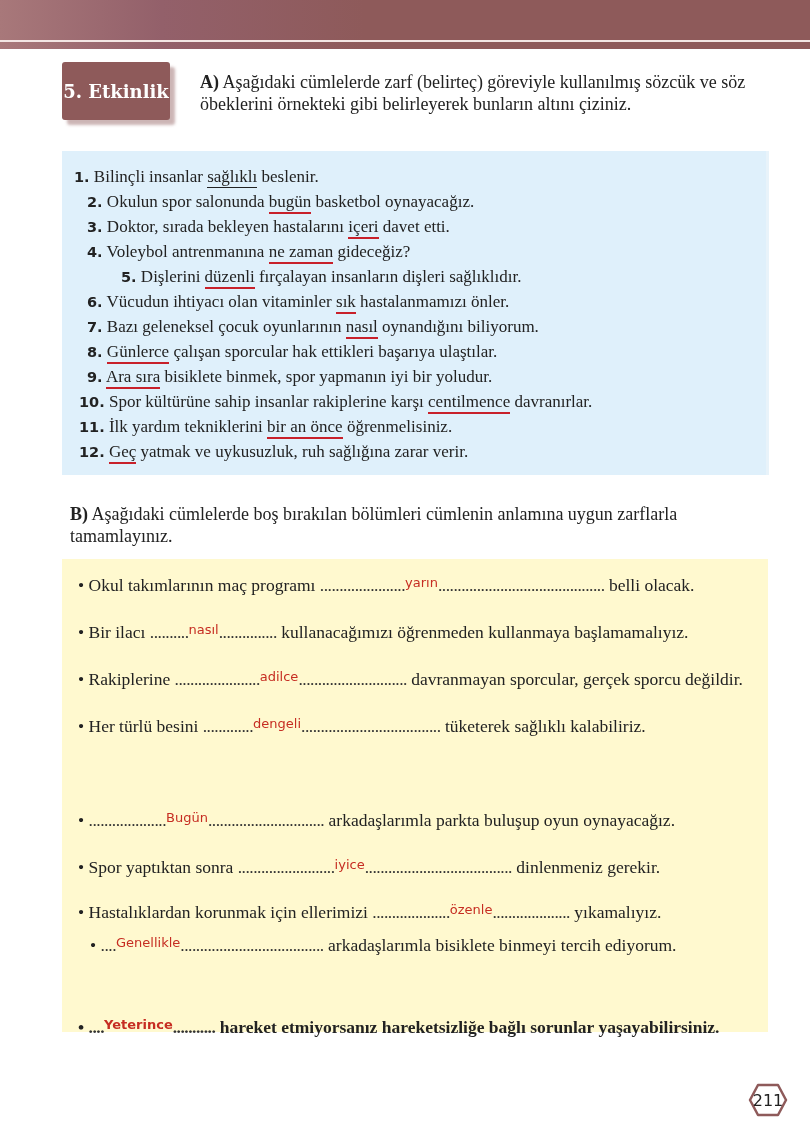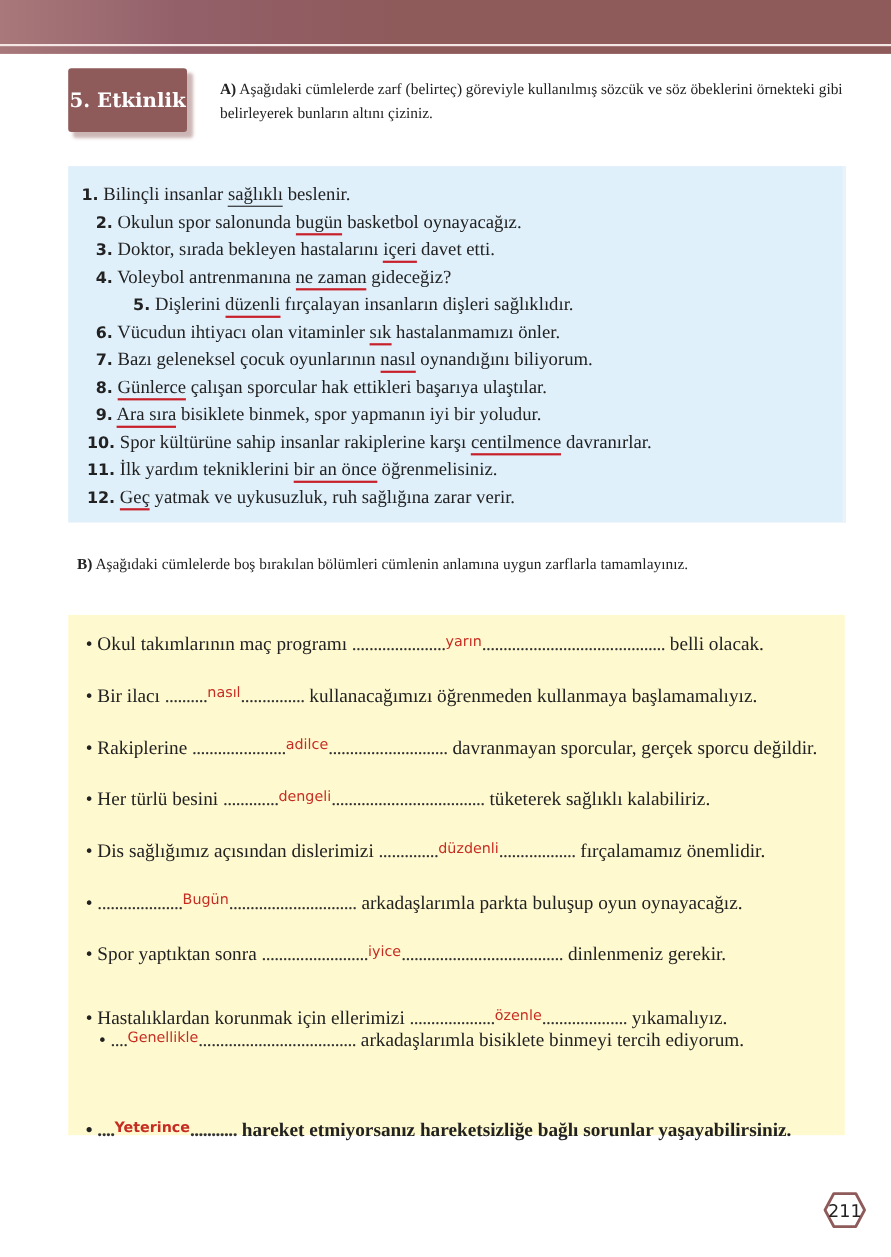--- a/index.html
+++ b/index.html
@@ -20,21 +20,21 @@
   .badge {
     position: absolute; left: 62px; top: 62px; width: 108px; height: 58px;
     background: #8e5a5a; border-radius: 3px;
     box-shadow: 5px 5px 3px rgba(142,90,90,0.45);
     color: #ffffff; font-weight: bold; font-size: 18px;
     display: flex; align-items: center; justify-content: center;
     font-family: "DejaVu Serif", serif;
   }
   .instr {
     position: absolute; left: 200px; width: 570px;
-    font-family: "Liberation Serif", serif; font-size: 14px; line-height: 22px;
+    font-family: "Liberation Serif", serif; font-size: 18px; line-height: 22px;
     color: #222;
   }
   .instr b { font-weight: bold; }
   .instr-a { top: 71px; }
   .instr-b { top: 503px; left: 70px; width: 700px; }
   .box-a {
     position: absolute; left: 62px; top: 151px; width: 704px; height: 324px;
     background: #dff0fb;
     border-right: 3px solid #e8f3fa;
   }
@@ -107,24 +107,23 @@
 <div class="instr instr-b">
   <b>B)</b>
   <span>Aşağıdaki cümlelerde boş bırakılan bölümleri cümlenin anlamına uygun zarflarla tamamlayınız.</span>
 </div>
 
 <div class="box-b" id="list-b">
     <div class="row-b" style="top: 14px;"><span>•</span> <span>Okul takımlarının maç programı </span><span><span class="dots">......................</span><span class="answer">yarın</span><span class="dots">...........................................</span></span><span> belli olacak.</span></div>
     <div class="row-b" style="top: 61px;"><span>•</span> <span>Bir ilacı </span><span><span class="dots">..........</span><span class="answer">nasıl</span><span class="dots">...............</span></span><span> kullanacağımızı öğrenmeden kullanmaya başlamamalıyız.</span></div>
     <div class="row-b" style="top: 108px;"><span>•</span> <span>Rakiplerine </span><span><span class="dots">......................</span><span class="answer">adilce</span><span class="dots">............................</span></span><span> davranmayan sporcular, gerçek sporcu değildir.</span></div>
     <div class="row-b" style="top: 155px;"><span>•</span> <span>Her türlü besini </span><span><span class="dots">.............</span><span class="answer">dengeli</span><span class="dots">....................................</span></span><span> tüketerek sağlıklı kalabiliriz.</span></div>
-    <div class="row-b" style="top: 202px;"><span>•</span> <span>Dis sağlığımız açısından dislerimizi </span><span><span class="dots">..............</span><span class="answer">düzdenli</span><span class="dots">..................</span></span><span> fırçalamamız önemlidir.</span></div>
     <div class="row-b" style="top: 249px;"><span>•</span> <span></span><span><span class="dots">....................</span><span class="answer">Bugün</span><span class="dots">..............................</span></span><span> arkadaşlarımla parkta buluşup oyun oynayacağız.</span></div>
     <div class="row-b" style="top: 296px;"><span>•</span> <span> Spor yaptıktan sonra </span><span><span class="dots">.........................</span><span class="answer">iyice</span><span class="dots">......................................</span></span><span> dinlenmeniz gerekir.</span></div>
-    <div class="row-b" style="top: 354px;"><span>•</span> <span>Hastalıklardan korunmak için ellerimizi </span><span><span class="dots">....................</span><span class="answer">özenle</span><span class="dots">....................</span></span><span> yıkamalıyız.</span></div>
+    <div class="row-b" style="top: 341px;"><span>•</span> <span>Hastalıklardan korunmak için ellerimizi </span><span><span class="dots">....................</span><span class="answer">özenle</span><span class="dots">....................</span></span><span> yıkamalıyız.</span></div>
     <div class="row-b" style="top: 374px; margin-left: 12px;"><span>•</span> <span></span><span><span class="dots">....</span><span class="answer">Genellikle</span><span class="dots">.....................................</span></span><span> arkadaşlarımla bisiklete binmeyi tercih ediyorum.</span></div>
     <div class="row-b" style="top: 456px; font-weight: bold;"><span>•</span> <span></span><span><span class="dots">....</span><span class="answer">Yeterince</span><span class="dots">...........</span></span><span> hareket etmiyorsanız hareketsizliğe bağlı sorunlar yaşayabilirsiniz.</span></div>
   </div>
 
 <div class="page-num">
   <svg width="40" height="34" viewBox="0 0 40 34">
     <polygon points="10,2 30,2 38,17 30,32 10,32 2,17" fill="none" stroke="#8e5a5a" stroke-width="2.5" stroke-linejoin="round"></polygon>
   </svg>
   <span>211</span>
 </div>

